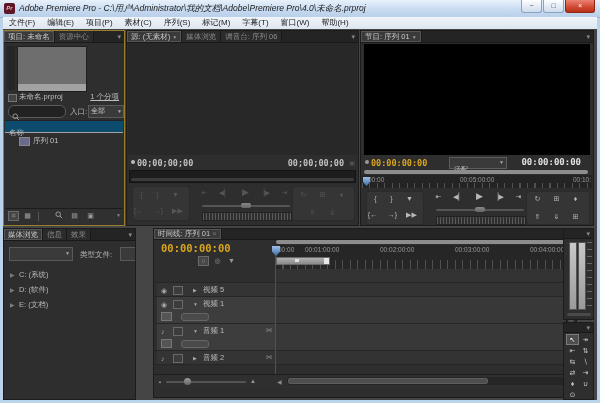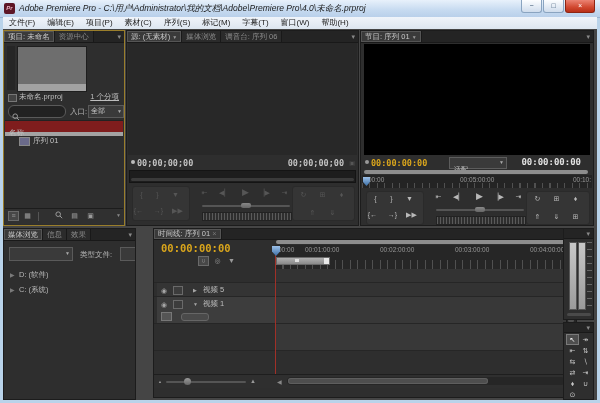--- a/index.html
+++ b/index.html
@@ -97,21 +97,21 @@
             <line x1="5" y1="5" x2="7.2" y2="7.2" stroke="#999" stroke-width="1"></line>
           </svg>
       </span>
       <input style="position: absolute; left: 12px; top: 0px; width: 40px; height: 9px; background: transparent; border: none; color: rgb(204, 204, 204); font-size: 7px; outline: none;">
     </div>
     <span class="abs" style="left:66px;top:76px;font-size:7.5px;color:#b5b5b5;">入口:</span>
     <div class="abs" style="left:84px;top:74px;width:34px;height:11px;background:#3a3a3a;border:1px solid #5a5a5a;font-size:7px;color:#ccc;">
       <span style="padding-left:2px;line-height:10px;display:inline-block;">全部</span>
       <span class="abs" style="right:1px;top:0;font-size:5px;color:#aaa;line-height:10px;">▼</span>
     </div>
-    <div class="abs" style="left:1px;right:1px;top:89px;height:11px;background:#7f1d1d;border-top:1px solid #222;border-bottom:4px solid #a3a3a3;">
+    <div class="abs" style="left:1px;right:1px;top:89px;height:11px;background:#0c4a6e;border-top:1px solid #222;border-bottom:1px solid #a3a3a3;">
       <span style="font-size:7.5px;color:#bdbdbd;padding-left:4px;line-height:11px;">名称</span>
     </div>
     <div class="abs" style="left:1px;right:1px;top:104px;height:12px;">
       <span class="abs" style="left:14px;top:2px;width:9px;height:7px;background:#6a6a8a;border:1px solid #888;"></span>
       <span style="position:absolute;left:28px;top:1px;font-size:7.5px;color:#c4c4c4;">序列 01</span>
     </div>
     <div class="abs" style="left:1px;right:1px;bottom:1px;height:15px;background:#303030;border-top:1px solid #1c1c1c;">
       <span class="icobox act" style="position:absolute;left:3px;top:2px;">≡</span>
       <span class="icobox" style="position:absolute;left:17px;top:2px;">▦</span>
       <span class="abs" style="left:33px;top:3px;width:1px;height:9px;background:#555;"></span>
@@ -222,25 +222,29 @@
       <span class="pmenu">▾</span>
     </div>
     <div class="abs" style="left:5px;top:18px;width:62px;height:12px;background:#3a3a3a;border:1px solid #5a5a5a;">
       <span class="abs" style="right:2px;top:0;font-size:5px;color:#aaa;line-height:11px;">▼</span>
     </div>
     <span class="abs" style="left:76px;top:21px;font-size:7.5px;color:#b5b5b5;">类型文件:</span>
     <div class="abs" style="left:116px;top:18px;width:16px;height:12px;background:#3a3a3a;border:1px solid #5a5a5a;"></div>
     <div class="abs" style="left:1px;right:1px;top:38px;">
       <div class="drive">
           <span class="darr">▶</span>
+          <span>C: (系统)</span>
+        </div>
+      <div class="drive">
+          <span class="darr">▶</span>
           <span>D: (软件)</span>
         </div>
       <div class="drive">
           <span class="darr">▶</span>
-          <span>C: (系统)</span>
+          <span>E: (文档)</span>
         </div>
     </div>
   </div>
 
   <div class="panel" style="left:150px;top:199px;width:424px;height:170px;">
     <div class="tabbar" style="height:10px;">
       <span class="tab act" style="line-height:10px;"><span>时间线: 序列 01</span> <span style="color:#777;">×</span></span>
     </div>
 
     <span class="abs tc" style="left:7px;top:13px;font-size:10.5px;color:#d9a51c;">00:00:00:00</span>
@@ -281,21 +285,40 @@
         <span class="tico" style="left:4px;top:3px;">◉</span>
         <span class="lock" style="left:16px;top:3px;"></span>
         <span class="tico" style="left:36px;top:3px;font-size:5px;">▼</span>
         <span class="abs" style="left:46px;top:2px;">视频 1</span>
         <span class="tsty" style="left:4px;top:15px;"></span>
         <span class="kf" style="left:24px;top:16px;"></span>
       </div>
       <div class="tlane exp"></div>
     </div>
     <div class="trow" style="top:95px;height:27px;">
+      <div class="thead exp">
+        <span class="tico" style="left:4px;top:3px;">♪</span>
+        <span class="lock" style="left:16px;top:3px;"></span>
+        <span class="tico" style="left:36px;top:3px;font-size:5px;">▼</span>
+        <span class="abs" style="left:46px;top:2px;">音频 1</span>
+        <span class="tico" style="right:3px;top:2px;font-size:6px;color:#8a8a8a;">⋈</span>
+        <span class="tsty" style="left:4px;top:15px;"></span>
+        <span class="kf" style="left:24px;top:16px;"></span>
+      </div>
       <div class="tlane exp"></div>
+    </div>
+    <div class="trow" style="top:122px;height:14px;">
+      <div class="thead">
+        <span class="tico" style="left:4px;top:3px;">♪</span>
+        <span class="lock" style="left:16px;top:3px;"></span>
+        <span class="tico" style="left:36px;top:3px;font-size:5px;">▶</span>
+        <span class="abs" style="left:46px;top:2px;">音频 2</span>
+        <span class="tico" style="right:3px;top:2px;font-size:6px;color:#8a8a8a;">⋈</span>
+      </div>
+      <div class="tlane"></div>
     </div>
 
     <div class="abs" style="left:0;right:0;top:145px;height:13px;background:#2f2f2f;border-top:1px solid #1e1e1e;">
       <span class="abs" style="left:4px;top:4px;font-size:4px;color:#999;">▲</span>
       <div class="abs" style="left:12px;top:6px;width:80px;height:2px;background:#555;border-radius:1px;">
         <span class="abs" style="left:18px;top:-3px;width:7px;height:7px;border-radius:50%;background:linear-gradient(#9a9a9a,#666);"></span>
       </div>
       <span class="abs" style="left:96px;top:3px;font-size:6px;color:#999;">▲</span>
       <span class="abs" style="left:123px;top:3px;font-size:6px;color:#888;">◀</span>
       <div class="abs" style="left:133px;top:2px;width:278px;height:8px;background:#262626;border-radius:4px;">

